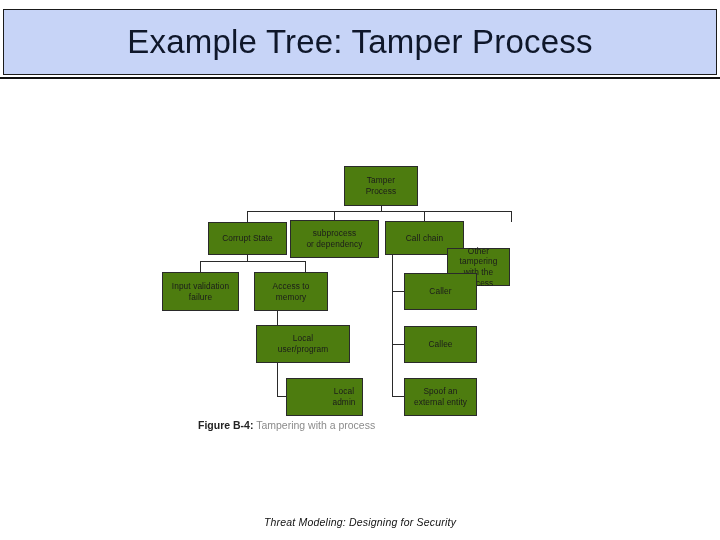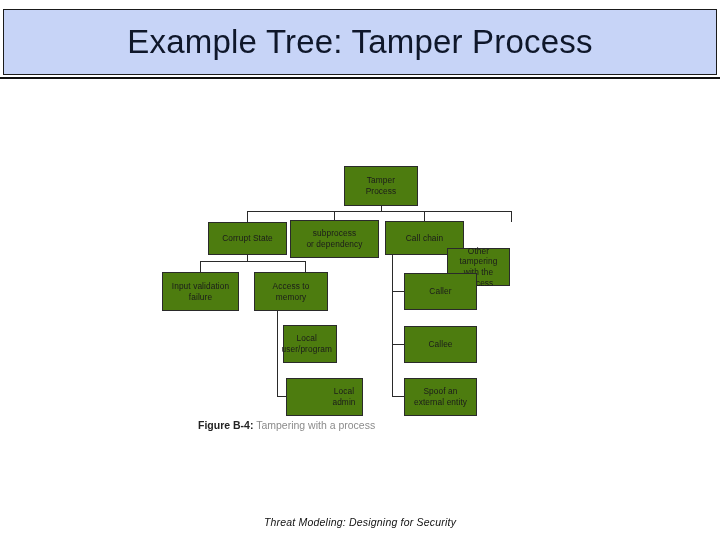--- a/index.html
+++ b/index.html
@@ -127,21 +127,21 @@
         </span>
     </div>
 
     <div class="node" style="left:254px;top:272px;width:74px;height:39px;">
       <span>
           <span>Access to</span>
           <span>memory</span>
         </span>
     </div>
 
-    <div class="node" style="left:283px;top:325px;width:54px;height:38px;justify-content:flex-end;">
+    <div class="node" style="left:256px;top:325px;width:94px;height:38px;">
       <span>
           <span>Local</span>
           <span>user/program</span>
         </span>
     </div>
 
     <div class="node" style="left:286px;top:378px;width:77px;height:38px;padding-left:39px;">
       <span>
           <span>Local admin</span>
         </span>

